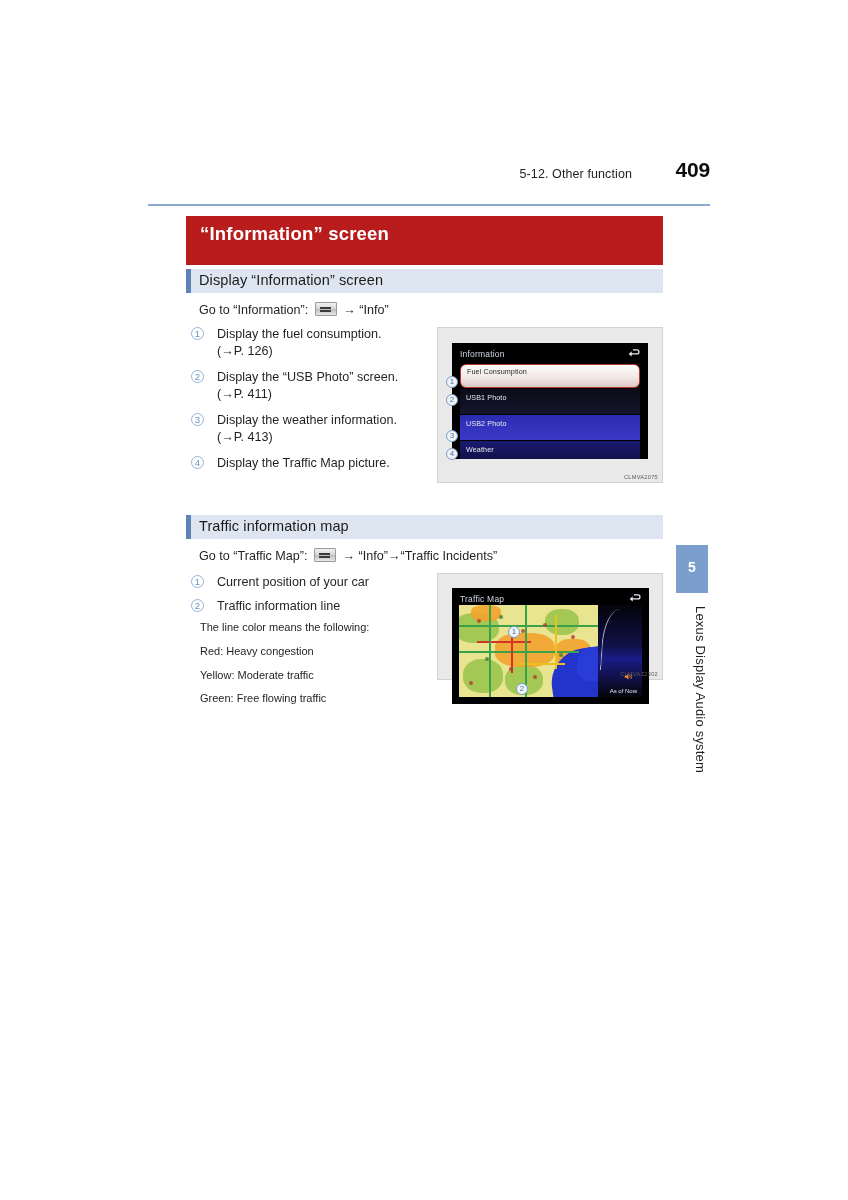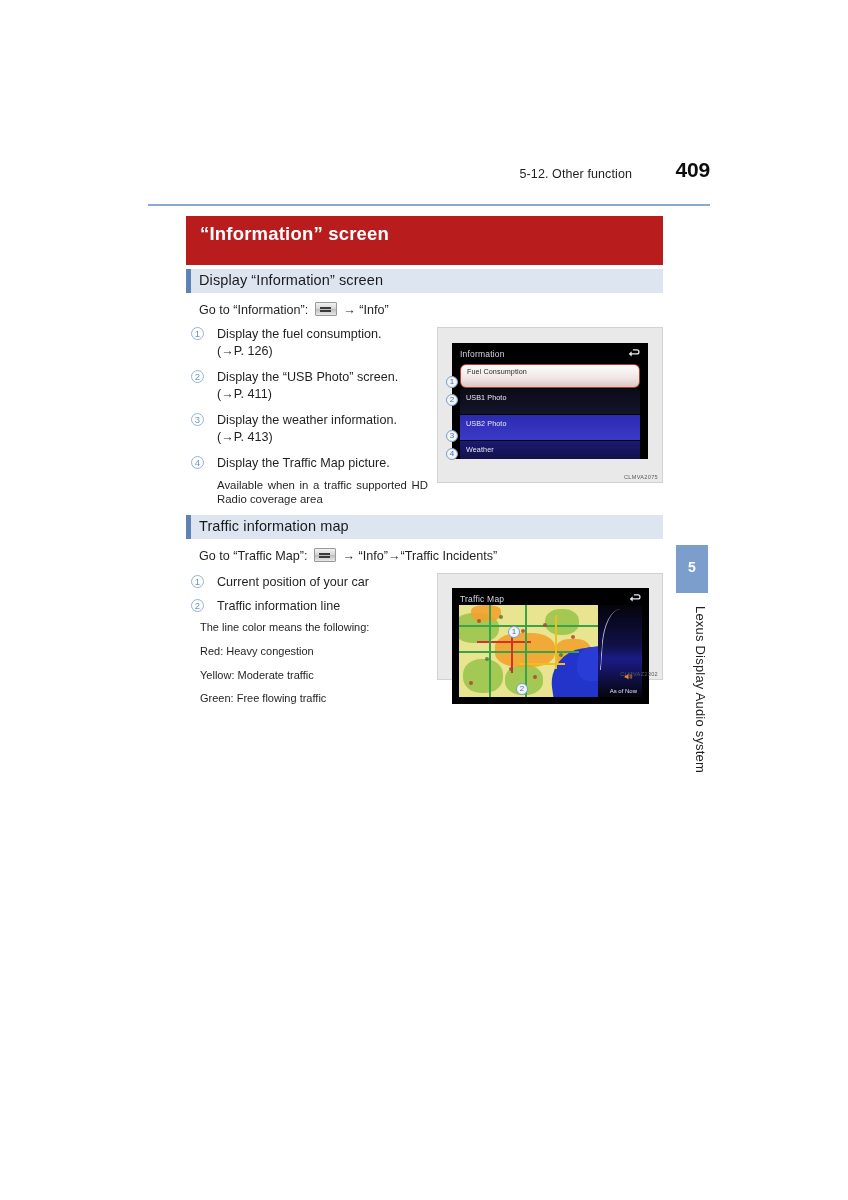--- a/index.html
+++ b/index.html
@@ -208,21 +208,20 @@
       <span>Display the weather information.</span><br>
       <span>(→P. 413)</span>
     </div>
   </div>
 
   <div class="item" style="top:455px;">
     <div class="num">4</div>
     <div class="item-body">Display the Traffic Map picture.</div>
   </div>
 
-  <div class="note" style="top:478px;">Available when in a traffic supported HD Radio coverage area</div>
 
   <div class="fig" id="fig1">
     <div class="screen" id="scr1">
       <div class="scr-title">Information</div>
       <svg class="back-ico" viewBox="0 0 16 11">
         <path d="M2 6 h9 a2.5 2.5 0 0 0 0-5 H6" stroke="#e7ebf4" stroke-width="1.5" fill="none"></path>
         <path d="M4.5 2.8 L1 6 L4.5 9.2 Z" fill="#e7ebf4"></path>
       </svg>
 
       <div class="ilist">

